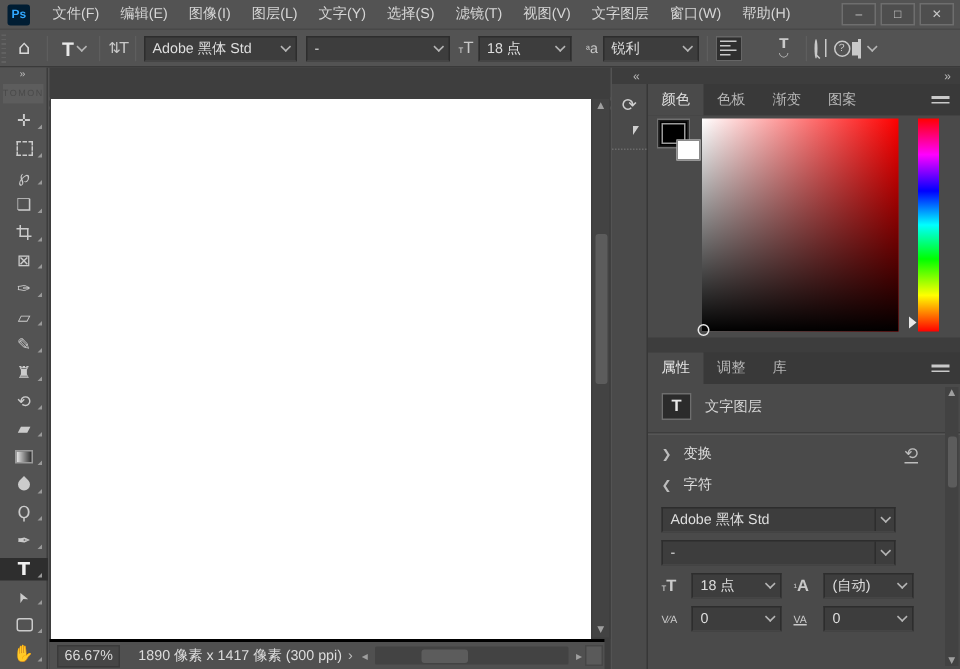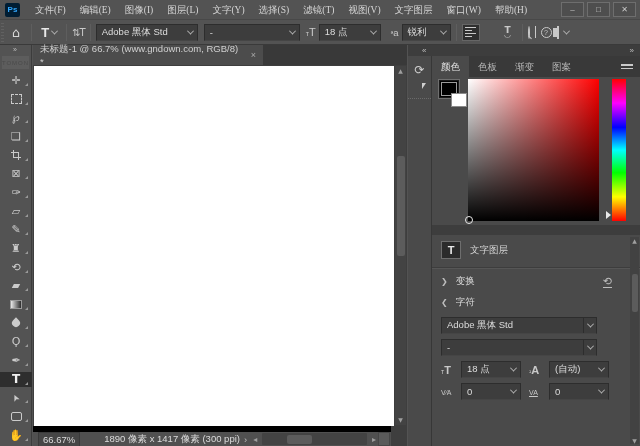--- a/index.html
+++ b/index.html
@@ -86,24 +86,24 @@
   .doc-tab { height:20px; background:#4c4c4c; color:#d0d0d0; display:flex; align-items:center;
     padding:0 7px; gap:7px; max-width:230px; }
   .doc-close { color:#a9a9a9; font-size:9px; }
   .canvas-wrap { position:absolute; left:0; top:20px; right:0; bottom:20px; background:#3e3e3e; }
   .page { position:absolute; left:1px; top:1px; bottom:0px; right:13px; background:#ffffff; }
   .vscroll { position:absolute; right:1px; top:1px; bottom:1px; width:11px; background:#434343; }
   .vscroll .arrow { position:absolute; left:0; right:0; height:10px; color:#9f9f9f; font-size:6px;
     text-align:center; line-height:10px; }
   .vscroll .arrow.down { bottom:0; }
   .vthumb { position:absolute; left:1.5px; right:1.5px; top:25%; height:28%; background:#5c5c5c; border-radius:2px; }
-  .statusbar { position:absolute; left:0; bottom:0; right:16px; height:20px; background:#505050;
-    border-top:6px solid #000000; display:flex; align-items:center; color:#dcdcdc;justify-content:center; }
+  .statusbar { position:absolute; left:0; bottom:0; right:4px; height:20px; background:#505050;
+    border-top:2px solid #000000; display:flex; align-items:center; color:#dcdcdc;justify-content:center; }
   .zoom-field { margin-left:5px; padding:1px 4px; background:#464646; border:1px solid #3a3a3a; }
-  .doc-info { margin-left:24px; white-space:nowrap; }
+  .doc-info { margin-left:12px; white-space:nowrap; }
   .st-chev { margin:0 4px; color:#bdbdbd; }
   .hscroll { flex:1; height:12px; margin:0 3px; position:relative; background:#434343; border-radius:1px; }
   .hthumb { position:absolute; top:1.5px; bottom:1.5px; left:24%; width:24%; background:#5c5c5c; border-radius:2px; }
   .h-arrow { color:#9f9f9f; font-size:8px; padding:0 2px; }
   .sb-corner { width:12px; height:14px; background:#5a5a5a; margin-right:1px; border:1px solid #464646; }
 
   
   .dock { position:absolute; left:408px; top:45px; width:232px; height:401px; background:#3d3d3d; }
   .dock-header { height:11px; display:flex; align-items:center; font-size:8px; color:#bdbdbd; }
   .dh-left { margin-left:14px; letter-spacing:1px; } .dh-right { margin-left:auto; margin-right:5px; letter-spacing:1px; }
@@ -164,21 +164,21 @@
 
   .tabrow.bottom { height:22px; border-top:1px solid #323232; }
 </style>
 </head>
 <body>
 
 <div id="app">
 
   <div class="titlebar">
     <div class="ps-logo">Ps</div>
-    <div id="menubar" style="display:flex;font-family:Liberation Serif, serif;">
+    <div id="menubar" style="display:flex;">
         <span class="menu-item">文件(F)</span>
         <span class="menu-item">编辑(E)</span>
         <span class="menu-item">图像(I)</span>
         <span class="menu-item">图层(L)</span>
         <span class="menu-item">文字(Y)</span>
         <span class="menu-item">选择(S)</span>
         <span class="menu-item">滤镜(T)</span>
         <span class="menu-item">视图(V)</span>
         <span class="menu-item">文字图层</span>
         <span class="menu-item">窗口(W)</span>
@@ -215,21 +215,21 @@
         </span>
     </div>
     <span class="lbl-icon"><span class="sm">т</span><span class="bg">T</span></span>
     <div class="combo" style="width:62px;">
       <span class="val">18 点</span>
       <span class="chev" style="margin-left:auto;">
           <span class="cv"></span>
         </span>
     </div>
     <span class="lbl-icon" style="margin-left:10px;"><span class="sm">ª</span>a</span>
-    <div class="combo" style="width:49px;">
+    <div class="combo" style="width:64px;">
       <span class="val">锐利</span>
       <span class="chev" style="margin-left:auto;">
           <span class="cv"></span>
         </span>
     </div>
     <div class="ob-sep"></div>
     <div id="align-group" style="display:flex; gap:1px;">
         <div class="align-box active">
           <span class="bars left">
             <i></i>
@@ -324,26 +324,20 @@
         <div class="tool">
           <span class="i-rect"></span>
         </div>
         <div class="tool">
           <span class="icon">✋</span>
         </div>
       </div>
   </div>
 
   <div class="center">
-    <div class="tabbar">
-      <div class="doc-tab">
-        <span>未标题-1 @ 66.7% (www.gndown.com, RGB/8) *</span>
-        <span class="doc-close">×</span>
-      </div>
-    </div>
     <div class="canvas-wrap">
       <div class="page"></div>
       <div class="vscroll">
         <div class="arrow icon">▲</div>
         <div class="vthumb"></div>
         <div class="arrow down icon">▼</div>
       </div>
     </div>
     <div class="statusbar">
       <span class="zoom-field">66.67%</span>
@@ -387,20 +381,29 @@
           <div class="color-field">
             <div class="field-cursor"></div>
           </div>
           <div class="hue-bar">
             <div class="hue-cursor"></div>
           </div>
         </div>
 
         <div class="dock-gap"></div>
 
+        <div class="tabrow" id="props-tabs">
+            <div class="ptab active">属性</div>
+            <div class="ptab">调整</div>
+            <div class="ptab">库</div>
+            <span class="pmenu">
+              <i></i>
+              <i></i>
+            </span>
+          </div>
         <div class="props-body">
           <div class="layer-type">
             <div class="lt-box">T</div>
             <span>文字图层</span>
           </div>
           <div class="p-div"></div>
           <div class="sec-row">
             <span class="tw icon">❯</span>
             <span>变换</span>
             <span class="reset-icon icon">⟲</span>

